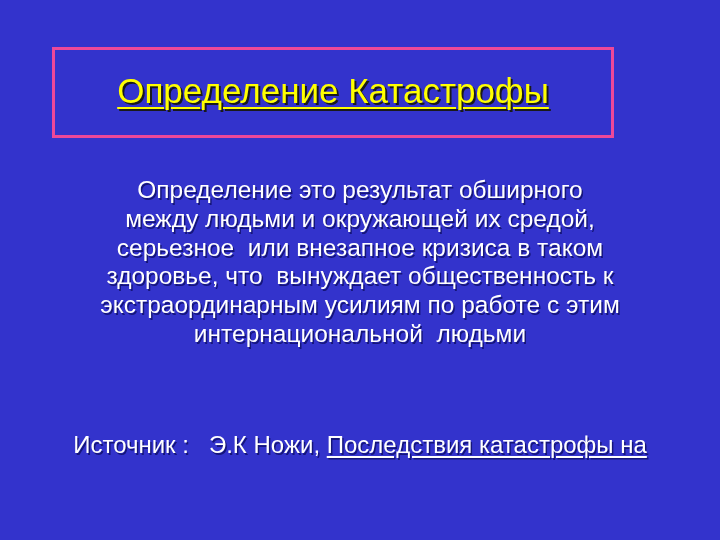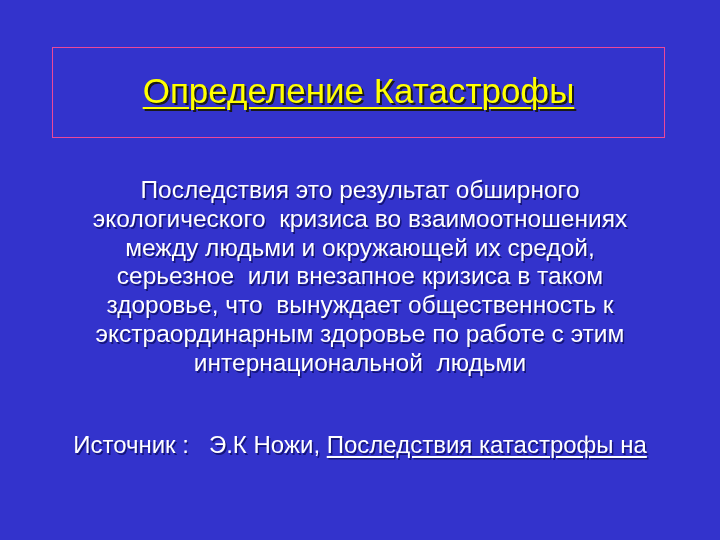--- a/index.html
+++ b/index.html
@@ -18,23 +18,23 @@
     height: 540px;
     background: #3333CC;
     box-sizing: border-box;
   }
 
   
   #title-box {
     position: absolute;
     left: 52px;
     top: 47px;
-    width: 613px;
+    width: 562px;
     height: 91px;
-    border: 1px solid #ec4899;
+    border: 3px solid #ec4899;
     box-sizing: border-box;
     display: flex;
     align-items: center;
     justify-content: center;
   }
   #title-text {
     font-size: 35px;
     font-weight: normal;
     color: #FFFF00;
     text-decoration: underline;
@@ -89,26 +89,25 @@
 </head>
 <body>
 
 <div id="slide">
 
   <div id="title-box">
     <div id="title-text">Определение Катастрофы</div>
   </div>
 
   <div id="body-block">
-    <div class="body-line">Последствия это результат обширного</div>
-    <div class="body-line">экологического  кризиса во взаимоотношениях</div>
+    <div class="body-line">Определение это результат обширного</div>
     <div class="body-line">между людьми и окружающей их средой,</div>
     <div class="body-line">серьезное  или внезапное кризиса в таком</div>
     <div class="body-line">здоровье, что  вынуждает общественность к</div>
-    <div class="body-line">экстраординарным здоровье по работе с этим</div>
+    <div class="body-line">экстраординарным усилиям по работе с этим</div>
     <div class="body-line">интернациональной  людьми</div>
   </div>
 
   <div id="source-block">
     <div class="source-line"><span>Источник :   Э.К Ножи, </span><span class="u">Последствия катастрофы на</span></div>
   </div>
 
 </div>
 
 </body></html>

